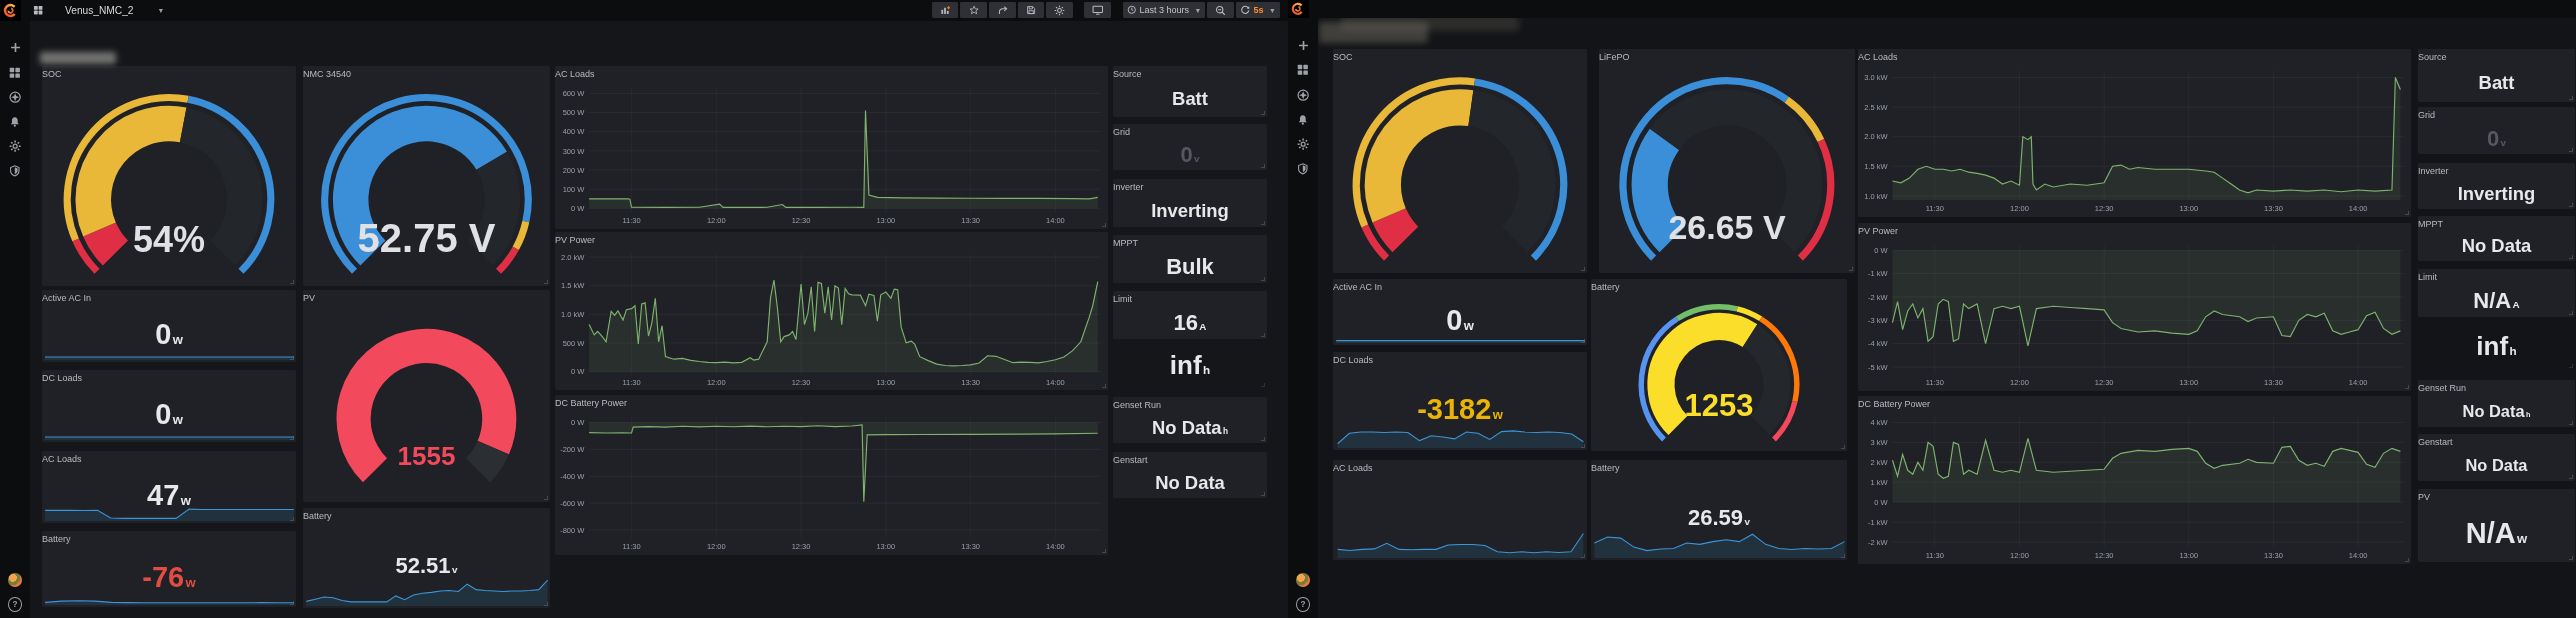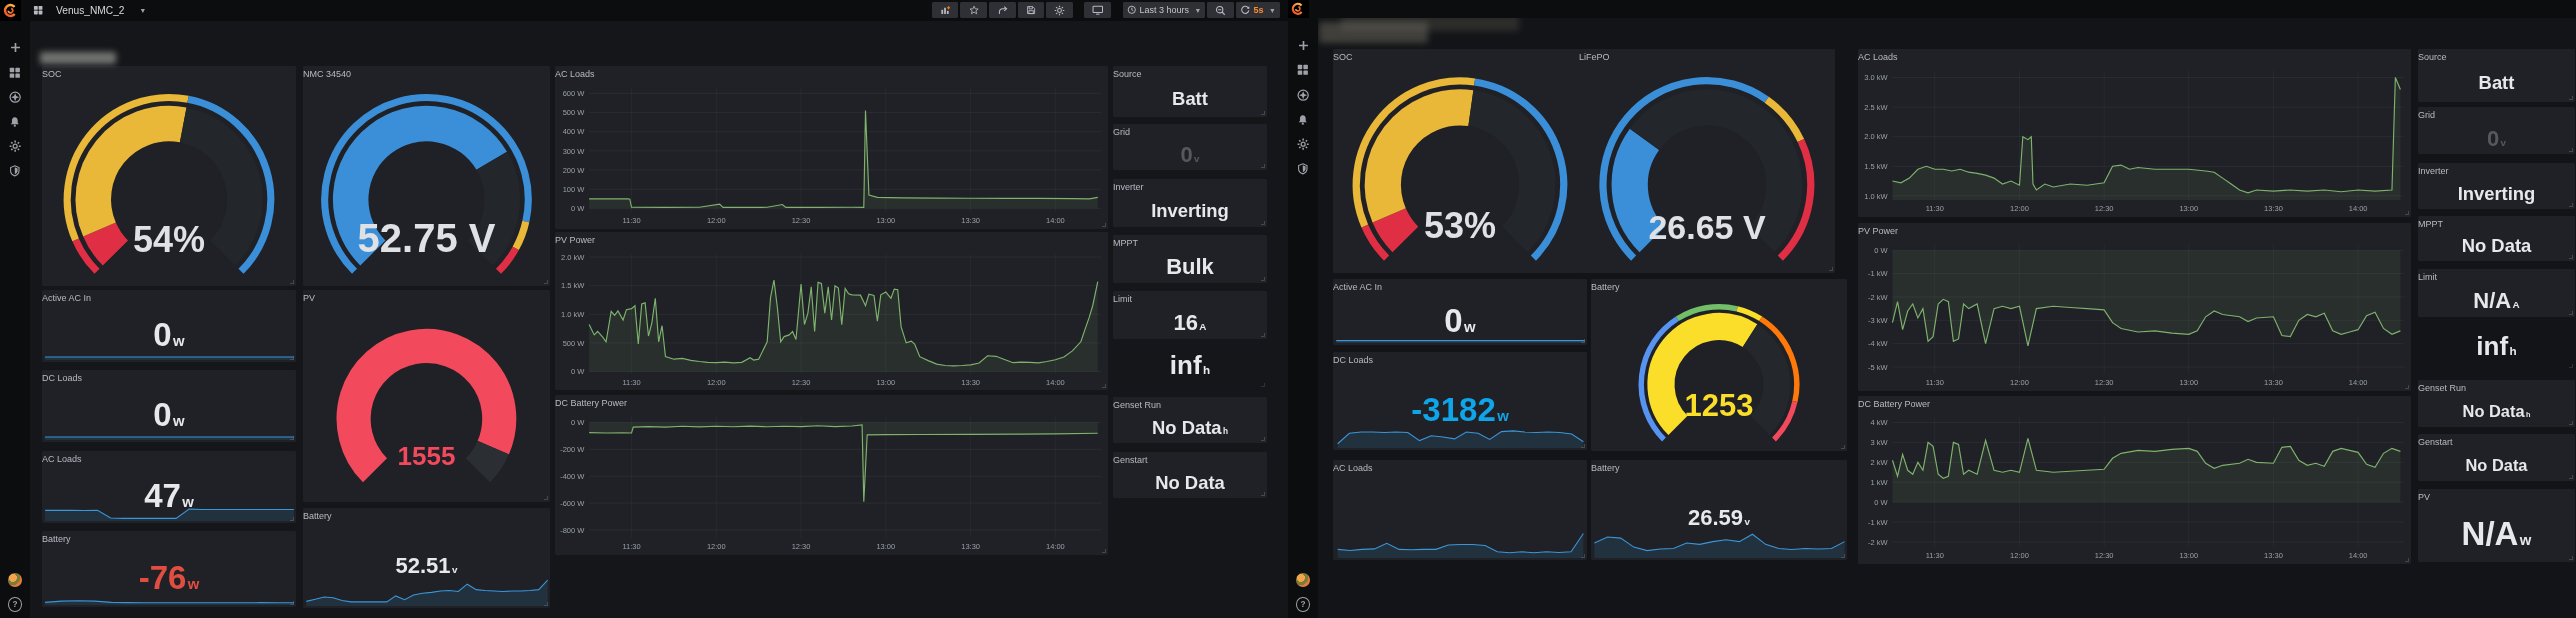--- a/index.html
+++ b/index.html
@@ -1,41 +1,41 @@
 <!DOCTYPE html>
 <html style="font-size:11px"><head>
 <meta charset="utf-8">
 <style>
   html,body{margin:0;padding:0;background:#000;}
   body{width:2576px;height:618px;position:relative;overflow:hidden;
        font-family:"Liberation Sans","DejaVu Sans",sans-serif;color:#dfe1e5;}
   .mon{position:absolute;top:0;width:1288px;height:618px;background:#141619;}
   .nav{position:absolute;top:0;left:0;right:0;height:20.5px;background:#0c0d0f;display:flex;align-items:center;z-index:5;}
   .logo{width:20.5px;height:20.5px;display:flex;align-items:center;justify-content:center;background:#000;}
-  .navttl{display:flex;align-items:center;margin-left:12.3px;gap:13px;color:#d8d9da;font-size:10.2px;font-weight:500;}
+  .navttl{display:flex;align-items:center;margin-left:12.3px;gap:22px;color:#d8d9da;font-size:10.2px;font-weight:500;}
   .caret{font-size:6.8px;color:#9da1a8;margin-left:2px;}
   .navright{margin-left:auto;margin-right:8.2px;display:flex;align-items:center;}
   .nbtn{height:16.4px;min-width:18.4px;background:#2e3035;border-radius:1.4px;display:flex;align-items:center;justify-content:center;margin-left:2px;padding:0 4.1px;color:#c2c5cb;font-size:9px;gap:3.4px;cursor:pointer;}
   .nbtn .orange{color:#ff8c2e;font-weight:700;}
   .gap{width:9.6px;}
   .side{position:absolute;top:20.5px;left:0;bottom:0;width:30px;background:#0c0d0f;display:flex;flex-direction:column;align-items:center;padding:20.5px 0 6.8px 0;gap:11px;z-index:5;}
   .sic{width:13.7px;height:13.7px;display:flex;align-items:center;justify-content:center;color:#9da1a8;cursor:pointer;}
   .spacer{flex:1;}
   .avatar{width:13.7px;height:13.7px;border-radius:50%;background:radial-gradient(circle at 35% 35%,#f2a54a 0 30%,#7c7c3a 31% 55%,#e07b39 56% 100%);}
   .help{width:12.3px;height:12.3px;border-radius:50%;border:1px solid #9da1a8;color:#9da1a8;font-size:8.2px;display:flex;align-items:center;justify-content:center;font-weight:700;}
   .panel{position:absolute;background:#1f2126;border-radius:1.4px;}
   .panel:after{content:"";position:absolute;right:2px;bottom:2px;width:3.4px;height:3.4px;border-right:1.4px solid #55585e;border-bottom:1.4px solid #55585e;opacity:.7;}
   .clear{background:transparent;}
   .clear:after{border-color:#3a3d42;}
   .ptitle{height:16.4px;line-height:16.4px;text-align:left;font-size:9px;color:#b7bbc1;font-weight:500;white-space:nowrap;cursor:pointer;}
   .stat{display:flex;flex-direction:column;}
   .vwrap{flex:1;display:flex;align-items:center;justify-content:center;position:relative;z-index:2;}
   .value{font-weight:700;line-height:1;color:#e6e8ea;}
   .unit{font-size:45%;font-weight:700;margin-left:1.4px;}
-  .v-xl{font-size:33px;} .v-lg{font-size:26px;} .v-md{font-size:22px;} .v-sm{font-size:18.4px;} .v-xs{font-size:16.4px;}
+  .v-xl{font-size:29px;} .v-lg{font-size:26px;} .v-md{font-size:22px;} .v-sm{font-size:18.4px;} .v-xs{font-size:16.4px;}
   .spark{position:absolute;left:2.7px;right:2.7px;bottom:2px;z-index:1;}
   .gbody{position:absolute;left:0;right:0;top:15px;bottom:1.4px;}
   .gval{position:absolute;left:0;right:0;text-align:center;font-weight:700;z-index:2;}
   .cbody{position:absolute;left:0;right:0;top:16.4px;bottom:1.4px;}
   .blur1{position:absolute;filter:blur(3.4px);border-radius:2px;z-index:4;}
   svg{display:block;}
 </style>
 </head>
 <body>
 
@@ -493,23 +493,22 @@
     <div class="gbody">
         <svg viewBox="0 0 200 172" preserveAspectRatio="xMidYMid meet" style="width: 100%; height: 100%;">
           <path d="M39.2 160.8A86 86 0 0 1 21.1 134.2" fill="none" stroke="#E02F44" stroke-width="6"></path>
           <path d="M21.1 134.2A86 86 0 0 1 112.1 14.9" fill="none" stroke="#EAB839" stroke-width="6"></path>
           <path d="M112.1 14.9A86 86 0 0 1 160.8 160.8" fill="none" stroke="#3b8fd8" stroke-width="6"></path>
           <path d="M54.7 145.3A64 64 0 0 1 41.3 125.4" fill="none" stroke="#E02F44" stroke-width="30"></path>
           <path d="M41.3 125.4A64 64 0 0 1 109.0 36.6" fill="none" stroke="#EAB839" stroke-width="30"></path>
           <path d="M109.0 36.6A64 64 0 0 1 145.3 145.3" fill="none" stroke="#23262b" stroke-width="30"></path>
         </svg>
       </div>
-    <div class="gval" style="bottom:26px;font-size:36px">53%</div>
-  </div>
-  <div class="panel" style="left:291px;top:49px;width:256px;height:224px">
+  </div>
+  <div class="panel" style="left:311px;top:49px;width:256px;height:224px">
     <div class="ptitle">LiFePO</div>
     <div class="gbody">
         <svg viewBox="0 0 200 172" preserveAspectRatio="xMidYMid meet" style="width: 100%; height: 100%;">
           <path d="M39.2 160.8A86 86 0 0 1 149.5 29.6" fill="none" stroke="#3b8fd8" stroke-width="6"></path>
           <path d="M149.5 29.6A86 86 0 0 1 177.8 63.4" fill="none" stroke="#EAB839" stroke-width="6"></path>
           <path d="M177.8 63.4A86 86 0 0 1 160.8 160.8" fill="none" stroke="#E02F44" stroke-width="6"></path>
           <path d="M54.7 145.3A64 64 0 0 1 48.2 62.4" fill="none" stroke="#3b8fd8" stroke-width="30"></path>
           <path d="M48.2 62.4A64 64 0 0 1 141.6 51.3M141.6 51.3A64 64 0 0 1 145.3 145.3" fill="none" stroke="#23262b" stroke-width="30"></path>
         </svg>
       </div>
@@ -624,21 +623,21 @@
     <div class="spark" style="height:16.4px">
         <svg viewBox="0 0 364 24" width="249" height="16.4">
           <path d="M0.0 20.0L33.1 20.0L66.2 20.0L99.3 20.0L132.4 20.0L165.5 20.0L198.5 20.0L231.6 20.0L264.7 20.0L297.8 20.0L330.9 20.0L364.0 20.0L364 24L0 24Z" fill="rgba(58,150,216,0.14)"></path>
           <path d="M0.0 20.0L33.1 20.0L66.2 20.0L99.3 20.0L132.4 20.0L165.5 20.0L198.5 20.0L231.6 20.0L264.7 20.0L297.8 20.0L330.9 20.0L364.0 20.0" fill="none" stroke="#3a96d8" stroke-width="1.6"></path>
         </svg>
       </div>
   </div>
   <div class="panel stat" style="left:45px;top:352px;width:254px;height:98px">
     <div class="ptitle">DC Loads</div>
     <div class="vwrap">
-        <div class="value v-xl" style="color: #0ea5e9;"><span>-3182</span><span class="unit">w</span></div>
+        <div class="value v-xl" style="color: #eab308;"><span>-3182</span><span class="unit">w</span></div>
       </div>
     <div class="spark" style="height:27px">
         <svg viewBox="0 0 364 40" width="249" height="27">
           <path d="M0.0 33.7L17.3 18.2L34.7 16.4L52.0 16.4L69.3 17.1L86.7 16.4L104.0 17.1L121.3 29.0L138.7 21.8L156.0 23.6L173.3 26.5L190.7 16.4L208.0 18.2L225.3 27.2L242.7 15.7L260.0 14.6L277.3 16.4L294.7 17.1L312.0 16.4L329.3 17.1L346.7 19.3L364.0 30.8L364 40L0 40Z" fill="rgba(58,150,216,0.14)"></path>
           <path d="M0.0 33.7L17.3 18.2L34.7 16.4L52.0 16.4L69.3 17.1L86.7 16.4L104.0 17.1L121.3 29.0L138.7 21.8L156.0 23.6L173.3 26.5L190.7 16.4L208.0 18.2L225.3 27.2L242.7 15.7L260.0 14.6L277.3 16.4L294.7 17.1L312.0 16.4L329.3 17.1L346.7 19.3L364.0 30.8" fill="none" stroke="#3a96d8" stroke-width="1.6"></path>
         </svg>
       </div>
   </div>
   <div class="panel stat" style="left:45px;top:460px;width:254px;height:100px">
     <div class="ptitle">AC Loads</div>

